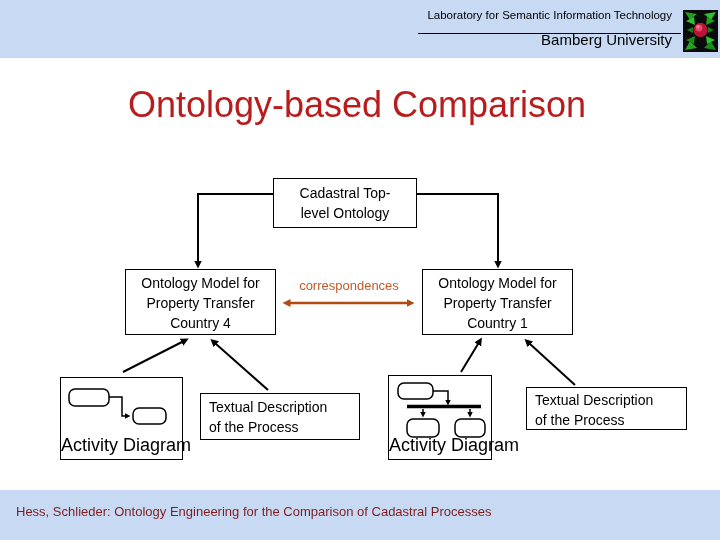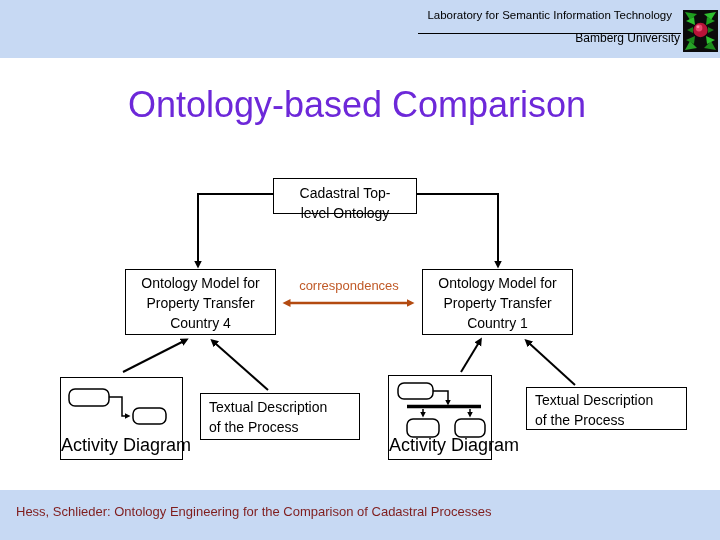--- a/index.html
+++ b/index.html
@@ -7,28 +7,28 @@
     position:relative;width:720px;height:540px;background:#ffffff;
     font-family:"Liberation Sans","DejaVu Sans",sans-serif;overflow:hidden;
   }
   
   .band-top{position:absolute;left:0;top:0;width:720px;height:58px;background:#c7d9f3;}
   .band-bottom{position:absolute;left:0;top:490px;width:720px;height:50px;background:#c7d9f3;}
   .hdr-line1{
     position:absolute;right:39px;top:9px;padding:0 9px 12px 9px;
     border-bottom:1px solid #000;font-size:11.5px;color:#000;white-space:nowrap;
   }
-  .hdr-line2{position:absolute;right:40px;top:31px;font-size:12px;color:#000;white-space:nowrap;}
+  .hdr-line2{position:absolute;right:48px;top:31px;font-size:15px;color:#000;white-space:nowrap;}
   .logo{position:absolute;left:683px;top:10px;width:35px;height:42px;}
   
-  .title{position:absolute;left:0;top:84px;width:714px;text-align:center;font-size:36px;color:#6d28d9;}
+  .title{position:absolute;left:0;top:84px;width:714px;text-align:center;font-size:36px;color:#b91c1c;}
   
   .dbox{position:absolute;background:#fff;border:1px solid #000;box-sizing:border-box;color:#000;}
   .centered{text-align:center;}
-  .box-top{left:273px;top:178px;width:144px;height:36px;font-size:14px;line-height:20px;padding-top:4px;}
+  .box-top{left:273px;top:178px;width:144px;height:50px;font-size:14px;line-height:20px;padding-top:4px;}
   .box-model-l{left:125px;top:269px;width:151px;height:66px;font-size:14px;line-height:20px;padding-top:3px;}
   .box-model-r{left:422px;top:269px;width:151px;height:66px;font-size:14px;line-height:20px;padding-top:3px;}
   .corr-label{
     position:absolute;left:283px;top:278px;width:132px;text-align:center;
     font-size:13px;color:#c05a28;
   }
   .box-act-l{left:60px;top:377px;width:123px;height:83px;}
   .box-act-r{left:388px;top:375px;width:104px;height:85px;}
   .act-label{position:absolute;left:0;right:0;bottom:3px;text-align:center;font-size:18px;white-space:nowrap;}
   .glyph{position:absolute;left:0;top:0;}

